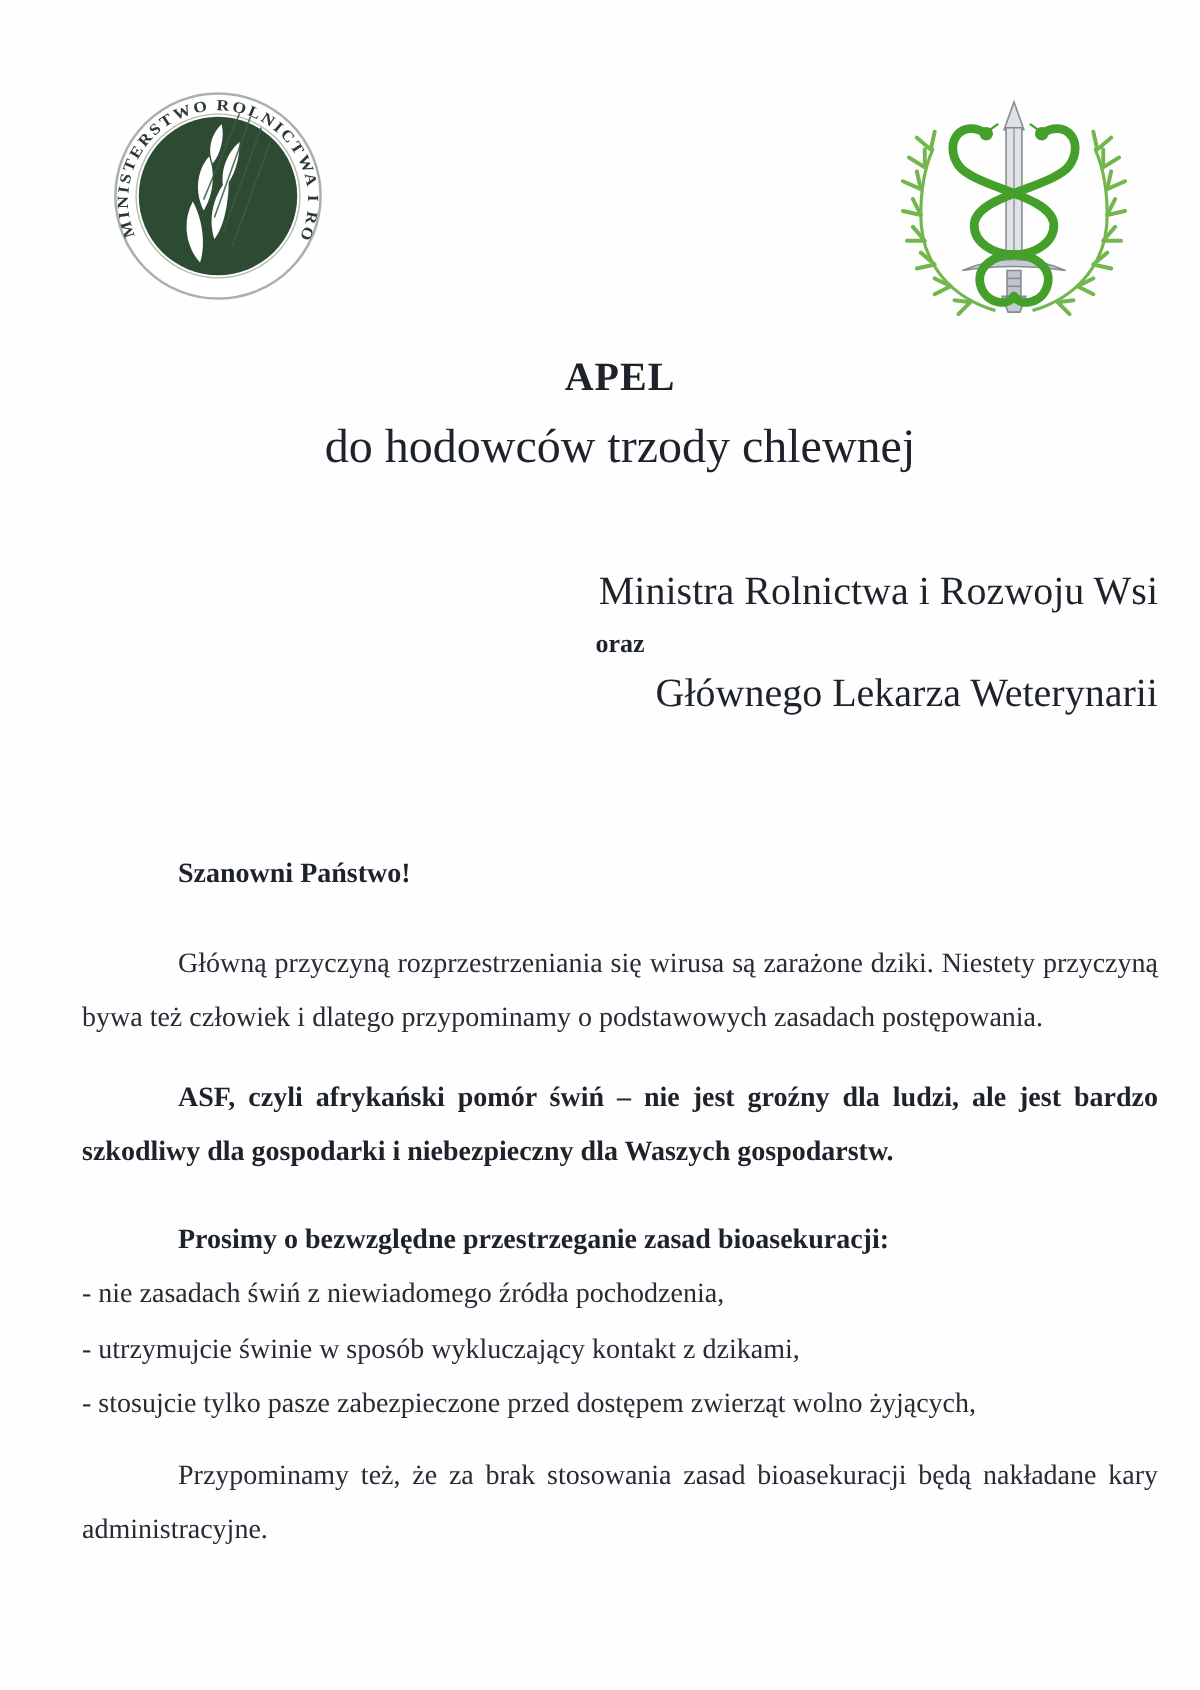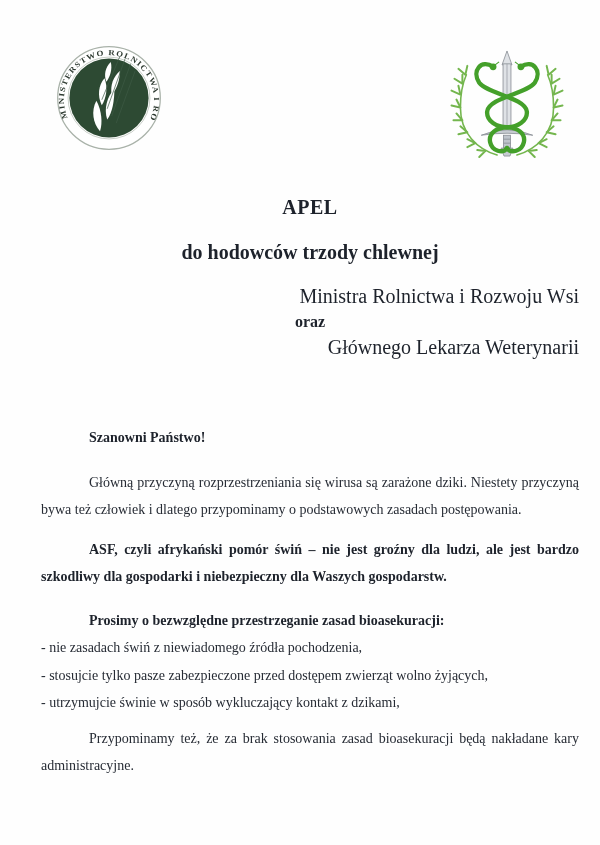--- a/index.html
+++ b/index.html
@@ -15,28 +15,28 @@
   
   .logo-ministry { position:absolute; left:55px; top:44px; width:108px; height:108px; }
   .logo-vet      { position:absolute; left:446px; top:48px; width:122px; height:114px; }
   .ring-text {
     font-family:"Liberation Serif","DejaVu Serif",serif;
     font-size:8.6px; font-weight:bold; letter-spacing:1.1px;
     fill:#2e3a31;
   }
   
   .titles {
-    position:absolute; left:41px; top:194px; width:538px;
+    position:absolute; left:41px; top:176px; width:538px;
     text-align:center; color:#1d222b;
   }
   .title-main  { font-size:20px; font-weight:bold; line-height:26px; letter-spacing:.5px; }
-  .title-sub   { font-size:20px; font-weight:bold; line-height:26px; margin-top:19px; }
+  .title-sub   { font-size:24px; font-weight:normal; line-height:26px; margin-top:9px; }
   .from-block  { position:absolute; left:41px; top:285px; width:538px; text-align:center; color:#1d222b; }
   .from-line   { font-size:20px; font-weight:normal; line-height:22px;text-align:right; }
-  .from-oraz   { font-size:16px; font-weight:bold; line-height:18px; margin-top:6px; }
+  .from-oraz   { font-size:13px; font-weight:bold; line-height:18px; margin-top:6px; }
   .from-line2  { margin-top:5px; }
   
   .body-text {
     position:absolute; left:41px; top:408px; width:538px;
     font-size:14px; line-height:27.5px;
   }
   .salutation { font-weight:bold; text-indent:48px; margin-top:16px; color:#1d222b; }
   .para       { text-align:justify; text-indent:48px; }
   .para-asf   { font-weight:bold; margin-top:12px; color:#1d222b; }
   .para-cause { margin-top:17px; }
@@ -122,19 +122,19 @@
   <div class="body-text">
     <div class="salutation">Szanowni Państwo!</div>
 
     <div class="para para-cause">Główną przyczyną rozprzestrzeniania się wirusa są zarażone dziki. Niestety przyczyną bywa też człowiek i dlatego przypominamy o podstawowych zasadach postępowania.</div>
 
     <div class="para para-asf">ASF, czyli afrykański pomór świń – nie jest groźny dla ludzi, ale jest bardzo szkodliwy dla gospodarki i niebezpieczny dla Waszych gospodarstw.</div>
 
     <div class="bio-head">Prosimy o bezwzględne przestrzeganie zasad bioasekuracji:</div>
 
     <div class="rule">- nie zasadach świń z niewiadomego źródła pochodzenia,</div>
+    <div class="rule">- utrzymujcie świnie w sposób wykluczający kontakt z dzikami,</div>
     <div class="rule">- stosujcie tylko pasze zabezpieczone przed dostępem zwierząt wolno żyjących,</div>
-    <div class="rule">- utrzymujcie świnie w sposób wykluczający kontakt z dzikami,</div>
 
     <div class="para para-penalty">Przypominamy też, że za brak stosowania zasad bioasekuracji będą nakładane kary administracyjne.</div>
   </div>
 
 </div>
 
 </body></html>

